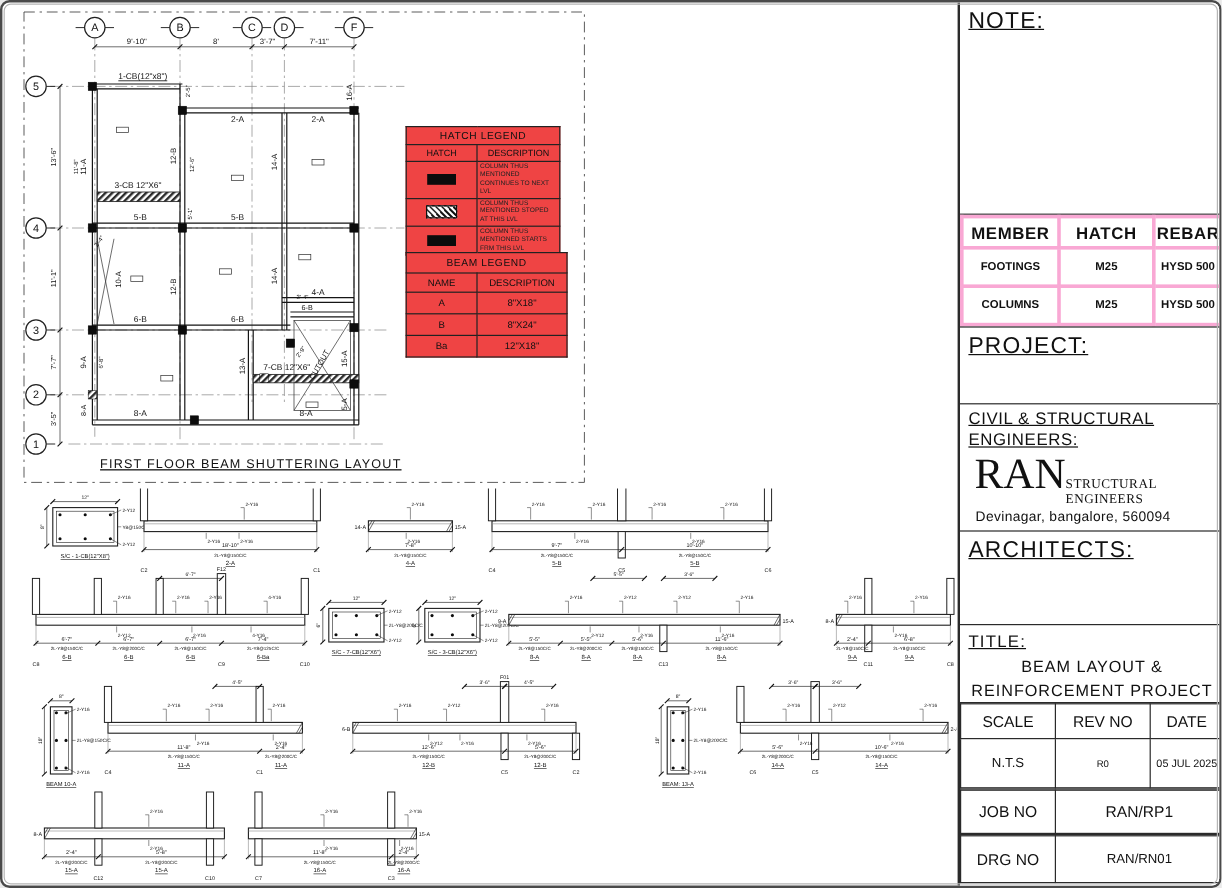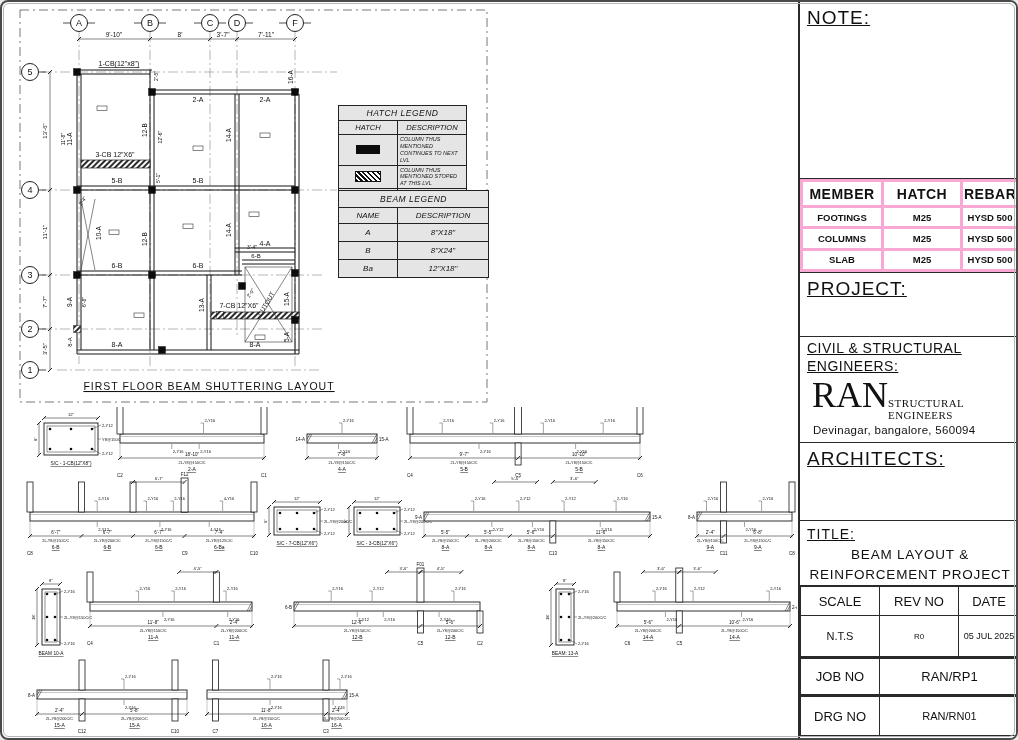--- a/index.html
+++ b/index.html
@@ -24,21 +24,21 @@
   .mark{fill:#fff;stroke:#333;stroke-width:0.6;}
 
   .beam{fill:#fff;stroke:#1a1a1a;stroke-width:0.9;}
   .col{fill:#fff;stroke:#1a1a1a;stroke-width:0.8;}
   .ln{stroke:#222;stroke-width:0.55;fill:none;}
   .thin{stroke:#8a8a8a;stroke-width:0.5;}
   .ldr{stroke:#333;stroke-width:0.45;fill:none;}
   .dot{fill:#0c0c0c;}
 
   .abs{position:absolute;box-sizing:border-box;}
-  .legend{border-collapse:collapse;background:#e5e5e5;font-style:italic;}
+  .legend{border-collapse:collapse;background:#ef4444;}
   .legend td,.legend th{border:1px solid #222;padding:0;}
   .legend .lt{font-size:8.5px;text-align:center;height:14px;font-weight:normal;letter-spacing:0.5px;}
   .legend .lh{font-size:7.5px;text-align:center;height:13px;font-weight:normal;}
   .legend .desc{font-size:5.5px;line-height:1.25;padding:1px 2px;color:#222;}
   .sw{width:24px;height:9px;margin:2px auto;background:#0c0c0c;}
   .sw.hatch{background:repeating-linear-gradient(45deg,#111 0 1.5px,#fff 1.5px 3.5px);border:0.5px solid #111;}
   .legend .bn{font-size:8px;text-align:center;height:17px;}
 
   .tb{position:absolute;left:796px;top:0;width:220px;height:740px;border-left:2px solid #2a2a2a;background:#fff;}
   .tb-sec{box-sizing:border-box;border-top:1.5px solid #2a2a2a;position:relative;}
@@ -262,21 +262,21 @@
         </tr>
     <tr>
           <td>
             <div class="sw"></div>
           </td>
         <td class="desc">COLUMN THUS MENTIONED STARTS FRM THIS LVL</td>
         </tr>
   </tbody>
     </table>
 
-  <table class="legend abs" style="left:336px;top:188px;width:151px">
+  <table class="legend abs" style="left:336px;top:208px;width:135px">
     <tbody>
         <tr>
           <th class="lt" colspan="2" style="height:16px">BEAM LEGEND</th>
         </tr>
     <tr>
       <th class="lh" style="width:58px;height:15px;font-size:8px">NAME</th>
       <th class="lh" style="font-size:8px">DESCRIPTION</th>
     </tr>
     <tr>
           <td class="bn">A</td>
@@ -846,25 +846,20 @@
         <tr>
               <td>FOOTINGS</td>
               <td>M25</td>
               <td>HYSD 500</td>
             </tr>
         <tr>
               <td>COLUMNS</td>
               <td>M25</td>
               <td>HYSD 500</td>
             </tr>
-        <tr>
-              <td>SLAB</td>
-              <td>M25</td>
-              <td>HYSD 500</td>
-            </tr>
       </tbody>
         </table>
     </div>
 
     <div class="tb-sec" style="height:64px">
       <span class="tb-label">PROJECT:</span>
     </div>
 
     <div class="tb-sec" style="height:106px">
       <div style="padding:3px 0 0 7px;font-size:14px;letter-spacing:0.5px;line-height:1.25">

